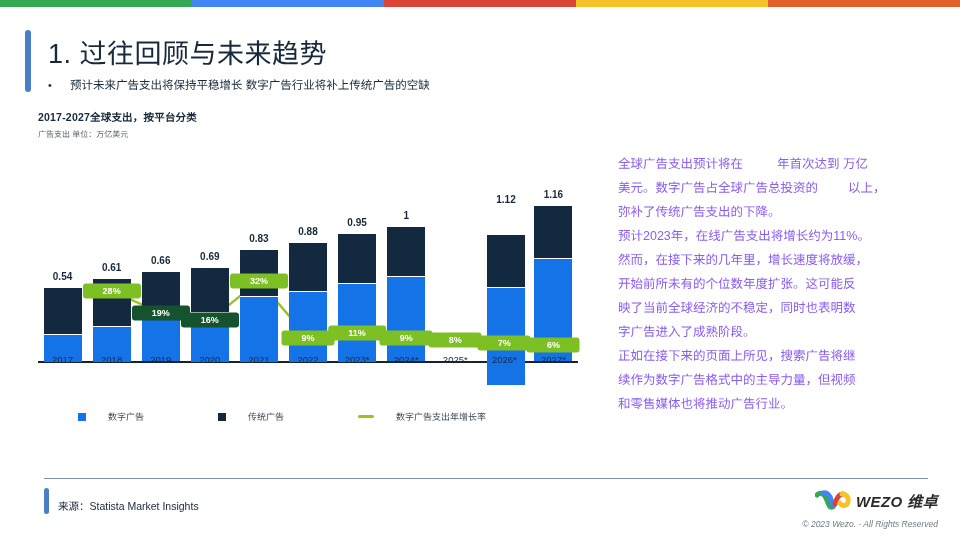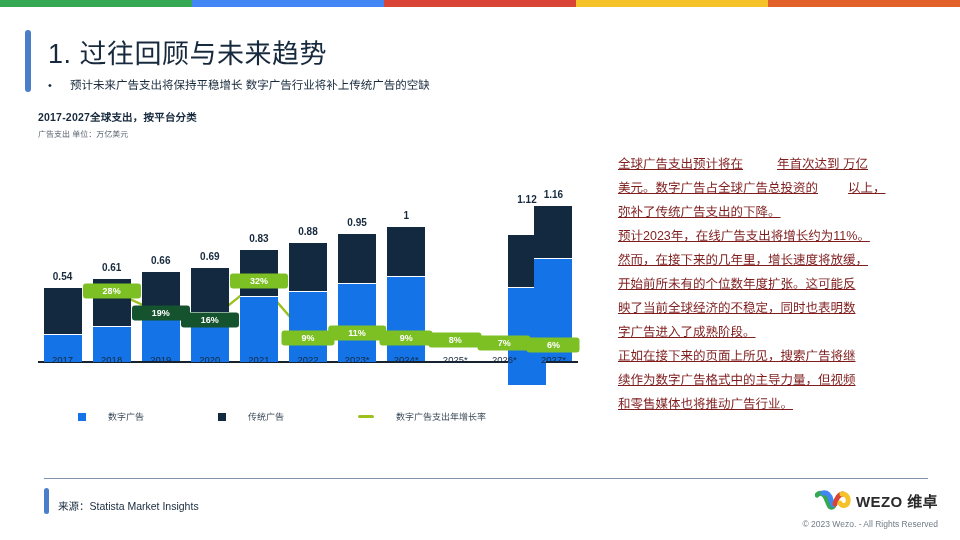--- a/index.html
+++ b/index.html
@@ -75,40 +75,40 @@
     position:absolute;left:38px;top:410px;width:520px;height:20px;
     font-size:9px;color:#3b4a58;
   }
   .legend-item{position:absolute;display:flex;align-items:center;gap:22px;white-space:nowrap;}
   .sw-box{width:8px;height:8px;display:inline-block;}
   .sw-line{width:16px;height:3px;display:inline-block;background:#9cc11f;border-radius:2px;}
 
   
   .body-text{
     position:absolute;left:618px;top:152px;width:330px;
-    font-size:12.5px;line-height:24px;color:#7f1d1d;text-decoration:underline;
+    font-size:12.5px;line-height:24px;color:#8b5cf6;
   }
   .body-text p{margin:0;}
   .gap-sm{display:inline-block;width:34px;}
   .gap-xs{display:inline-block;width:30px;}
 
   
   .footer-rule{
     position:absolute;left:44px;top:478px;width:884px;height:1px;background:#7f94ab;
   }
   .footer-accent{
     position:absolute;left:44px;top:488px;width:5px;height:26px;
     background:#4a7ec9;border-radius:3px;
   }
   .source-text{
     position:absolute;left:58px;top:498px;
     font-size:10.5px;color:#17293c;white-space:nowrap;
   }
   .brand{
-    position:absolute;right:22px;top:490px;text-align:right;
+    position:absolute;right:22px;top:490px;text-align:right;font-style:italic;
   }
   .brand-row{display:flex;align-items:center;justify-content:flex-end;gap:5px;}
   .brand-name{
     font-size:15px;font-weight:bold;color:#2b2b2b;letter-spacing:.4px;line-height:16px;
   }
   .copyright{
     margin-top:5px;font-size:8.5px;color:#6f7a85;white-space:nowrap;
   }
 </style>
 </head>
@@ -183,21 +183,21 @@
           <span class="seg-digi" style="height: 77.488px; background: rgb(20, 115, 230);"></span>
         </div>
         <div class="x-label" style="left: 319.091px;">2023*</div>
         <div class="bar-group" style="left: 349.182px; height: 133.6px;">
           <div class="bar-total" style="bottom: 139.6px;">1</div>
           <span class="seg-trad" style="height: 49.432px; background: rgb(19, 41, 63);"></span>
           <span class="seg-digi" style="height: 84.168px; background: rgb(20, 115, 230);"></span>
         </div>
         <div class="x-label" style="left: 368.182px;">2024*</div>
         <div class="x-label" style="left: 417.273px;">2025*</div>
-        <div class="bar-group" style="left: 470px; height: 126px; text-decoration: underline;">
+        <div class="bar-group" style="left: 449px; height: 126px; text-decoration: underline;">
           <div class="bar-total" style="bottom: 155.632px;">1.12</div>
           <span class="seg-trad" style="height: 52.104px; background: rgb(19, 41, 63);"></span>
           <span class="seg-digi" style="height: 97.528px; background: rgb(20, 115, 230);"></span>
         </div>
         <div class="x-label" style="left: 466.364px;">2026*</div>
         <div class="bar-group" style="left: 496.455px; height: 154.976px;">
           <div class="bar-total" style="bottom: 160.976px;">1.16</div>
           <span class="seg-trad" style="height: 52.104px; background: rgb(19, 41, 63);"></span>
           <span class="seg-digi" style="height: 102.872px; background: rgb(20, 115, 230);"></span>
         </div>

